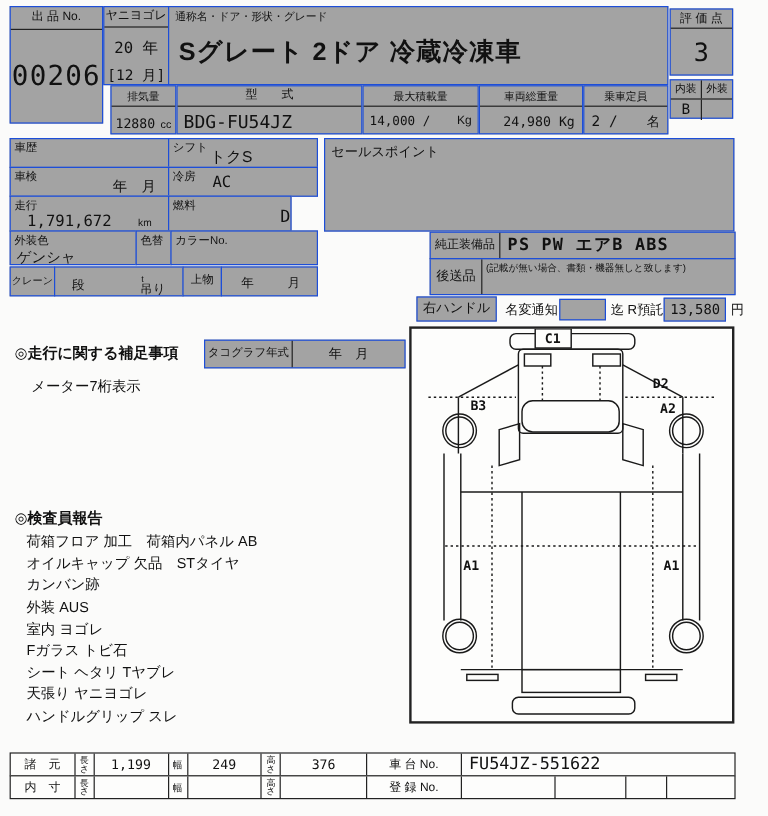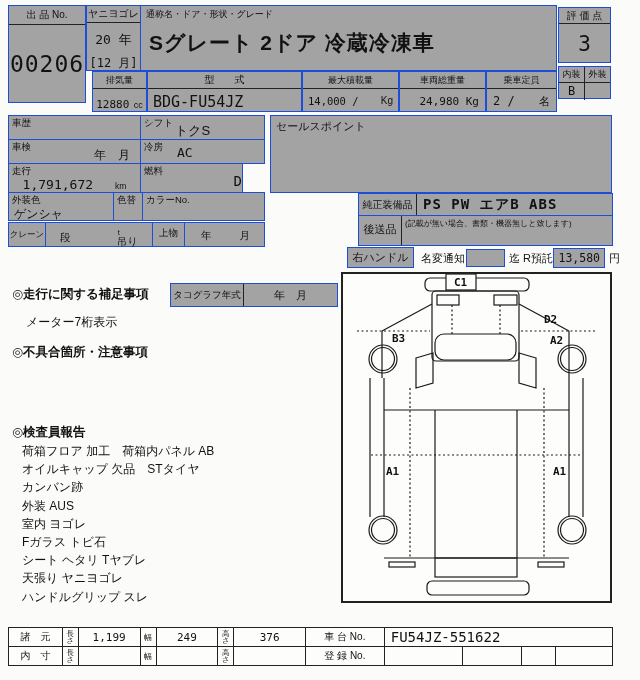--- a/index.html
+++ b/index.html
@@ -163,21 +163,20 @@
   <div class="nob lbl11" style="left:523px;top:251px;">R預託額</div>
   <div class="box mono" style="left:553px;top:248px;width:52px;height:20px;font-size:11.5px;text-align:right;line-height:18px;padding-right:4px;">13,580</div>
   <div class="nob lbl11" style="left:609px;top:251px;">円</div>
 
   <div class="nob" style="left:12px;top:286px;font-size:12.5px;font-weight:bold;">◎走行に関する補足事項</div>
   <div class="box" style="left:170px;top:283px;width:168px;height:24px;display:flex;">
     <div class="br c" style="width:72px;font-size:9.5px;line-height:22px;">タコグラフ年式</div>
     <div class="c" style="flex:1;font-size:11px;line-height:22px;">年　月</div>
   </div>
   <div class="nob" style="left:26px;top:314px;font-size:12px;">メーター7桁表示</div>
-  <div class="nob" style="left:12px;top:344px;font-size:12.5px;font-weight:bold;">◎不具合箇所・注意事項</div>
 
   <div class="nob" style="left:12px;top:424px;font-size:12.5px;font-weight:bold;">◎検査員報告</div>
   <div class="nob" style="left:22px;top:442px;width:315px;font-size:12px;line-height:18.2px;">
     <div>荷箱フロア 加工　荷箱内パネル AB</div>
     <div>オイルキャップ 欠品　STタイヤ</div>
     <div>カンバン跡</div>
     <div>外装 AUS</div>
     <div>室内 ヨゴレ</div>
     <div>Fガラス トビ石</div>
     <div>シート ヘタリ Tヤブレ</div>

